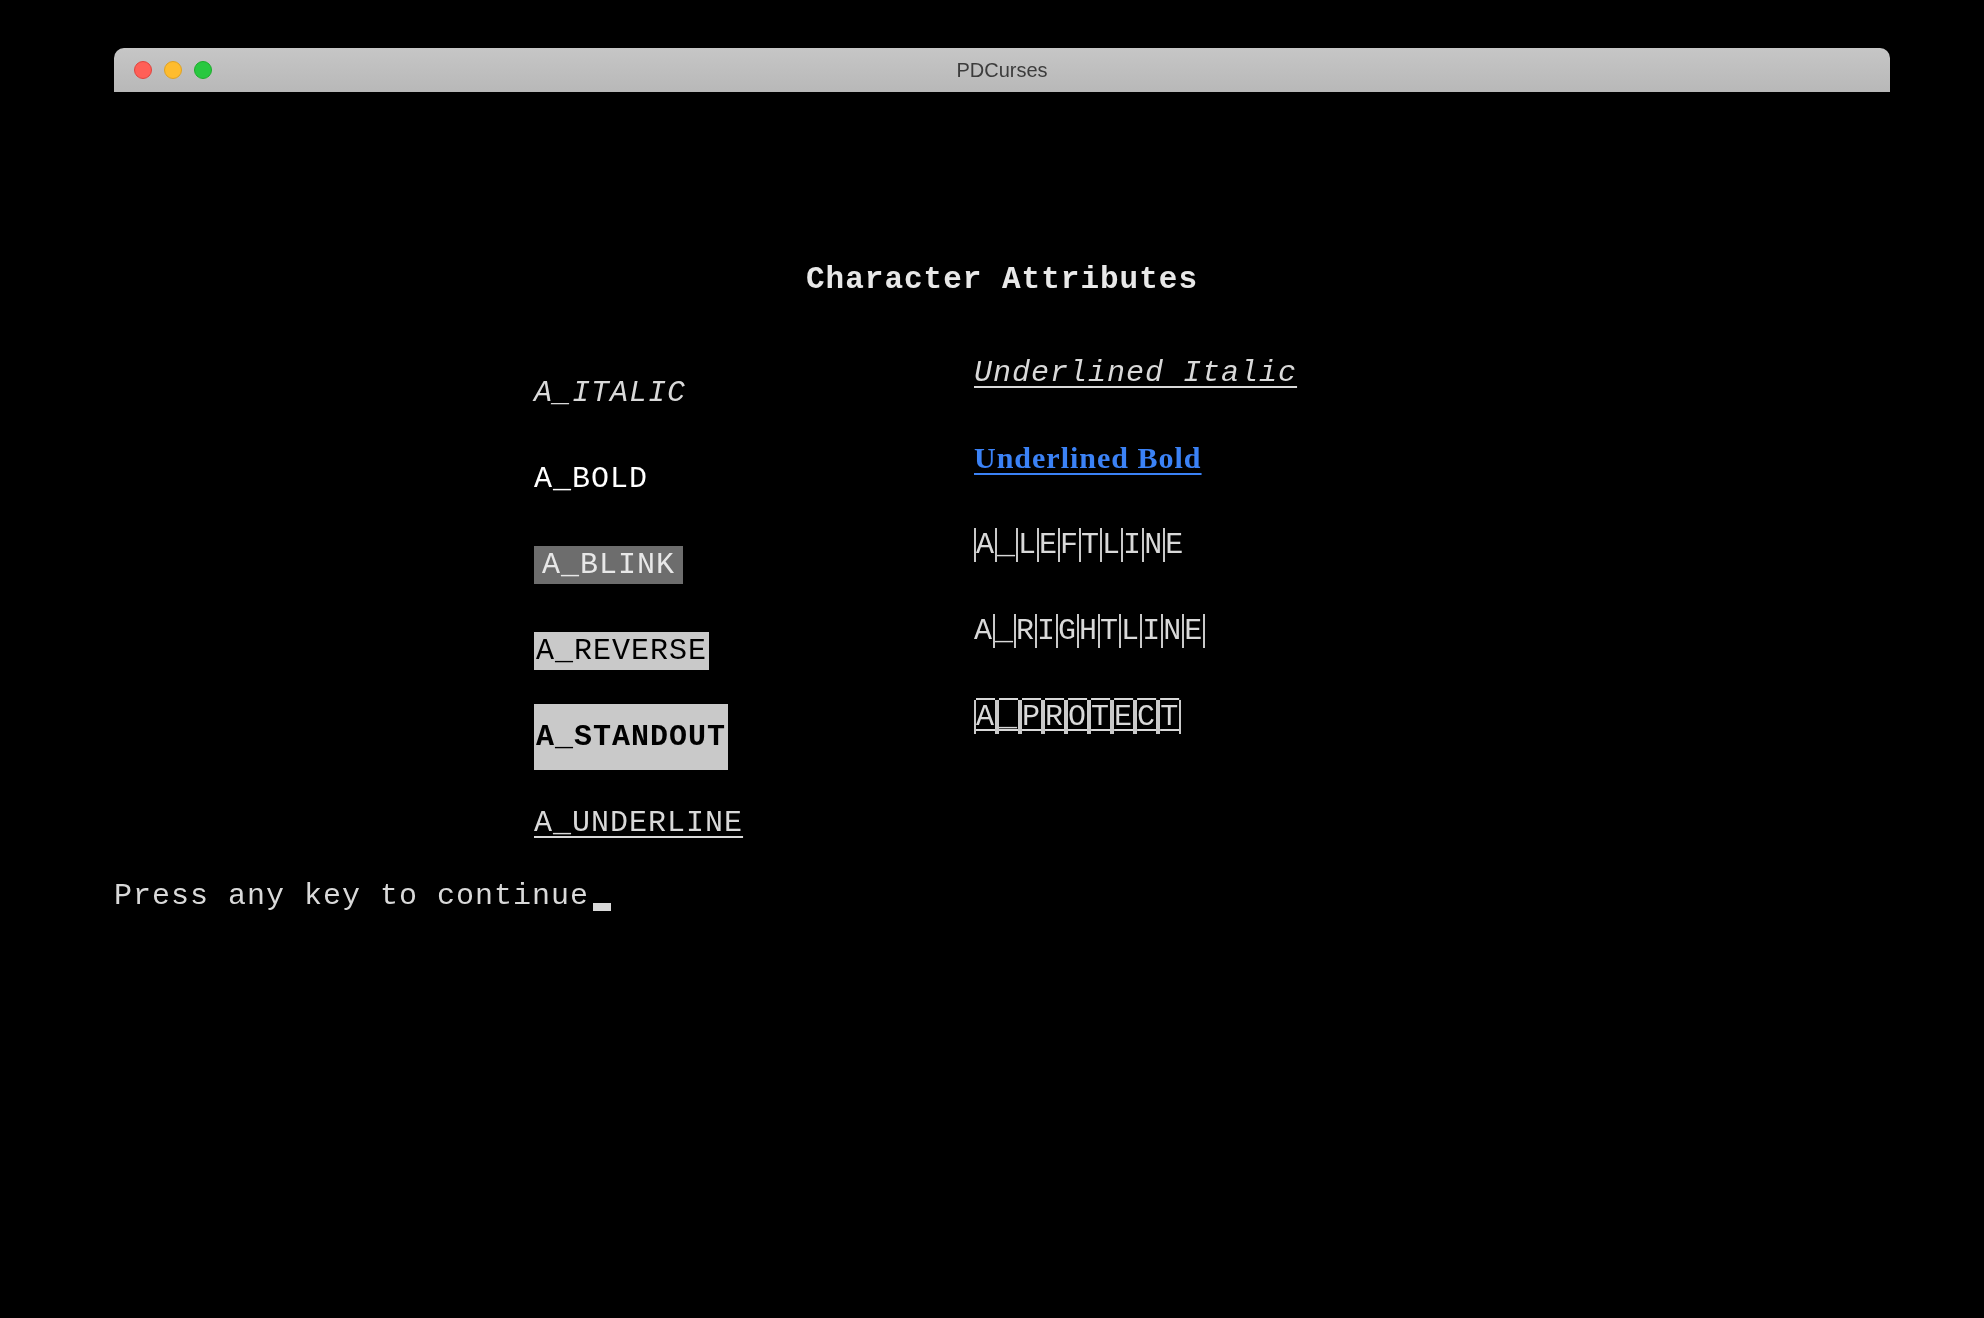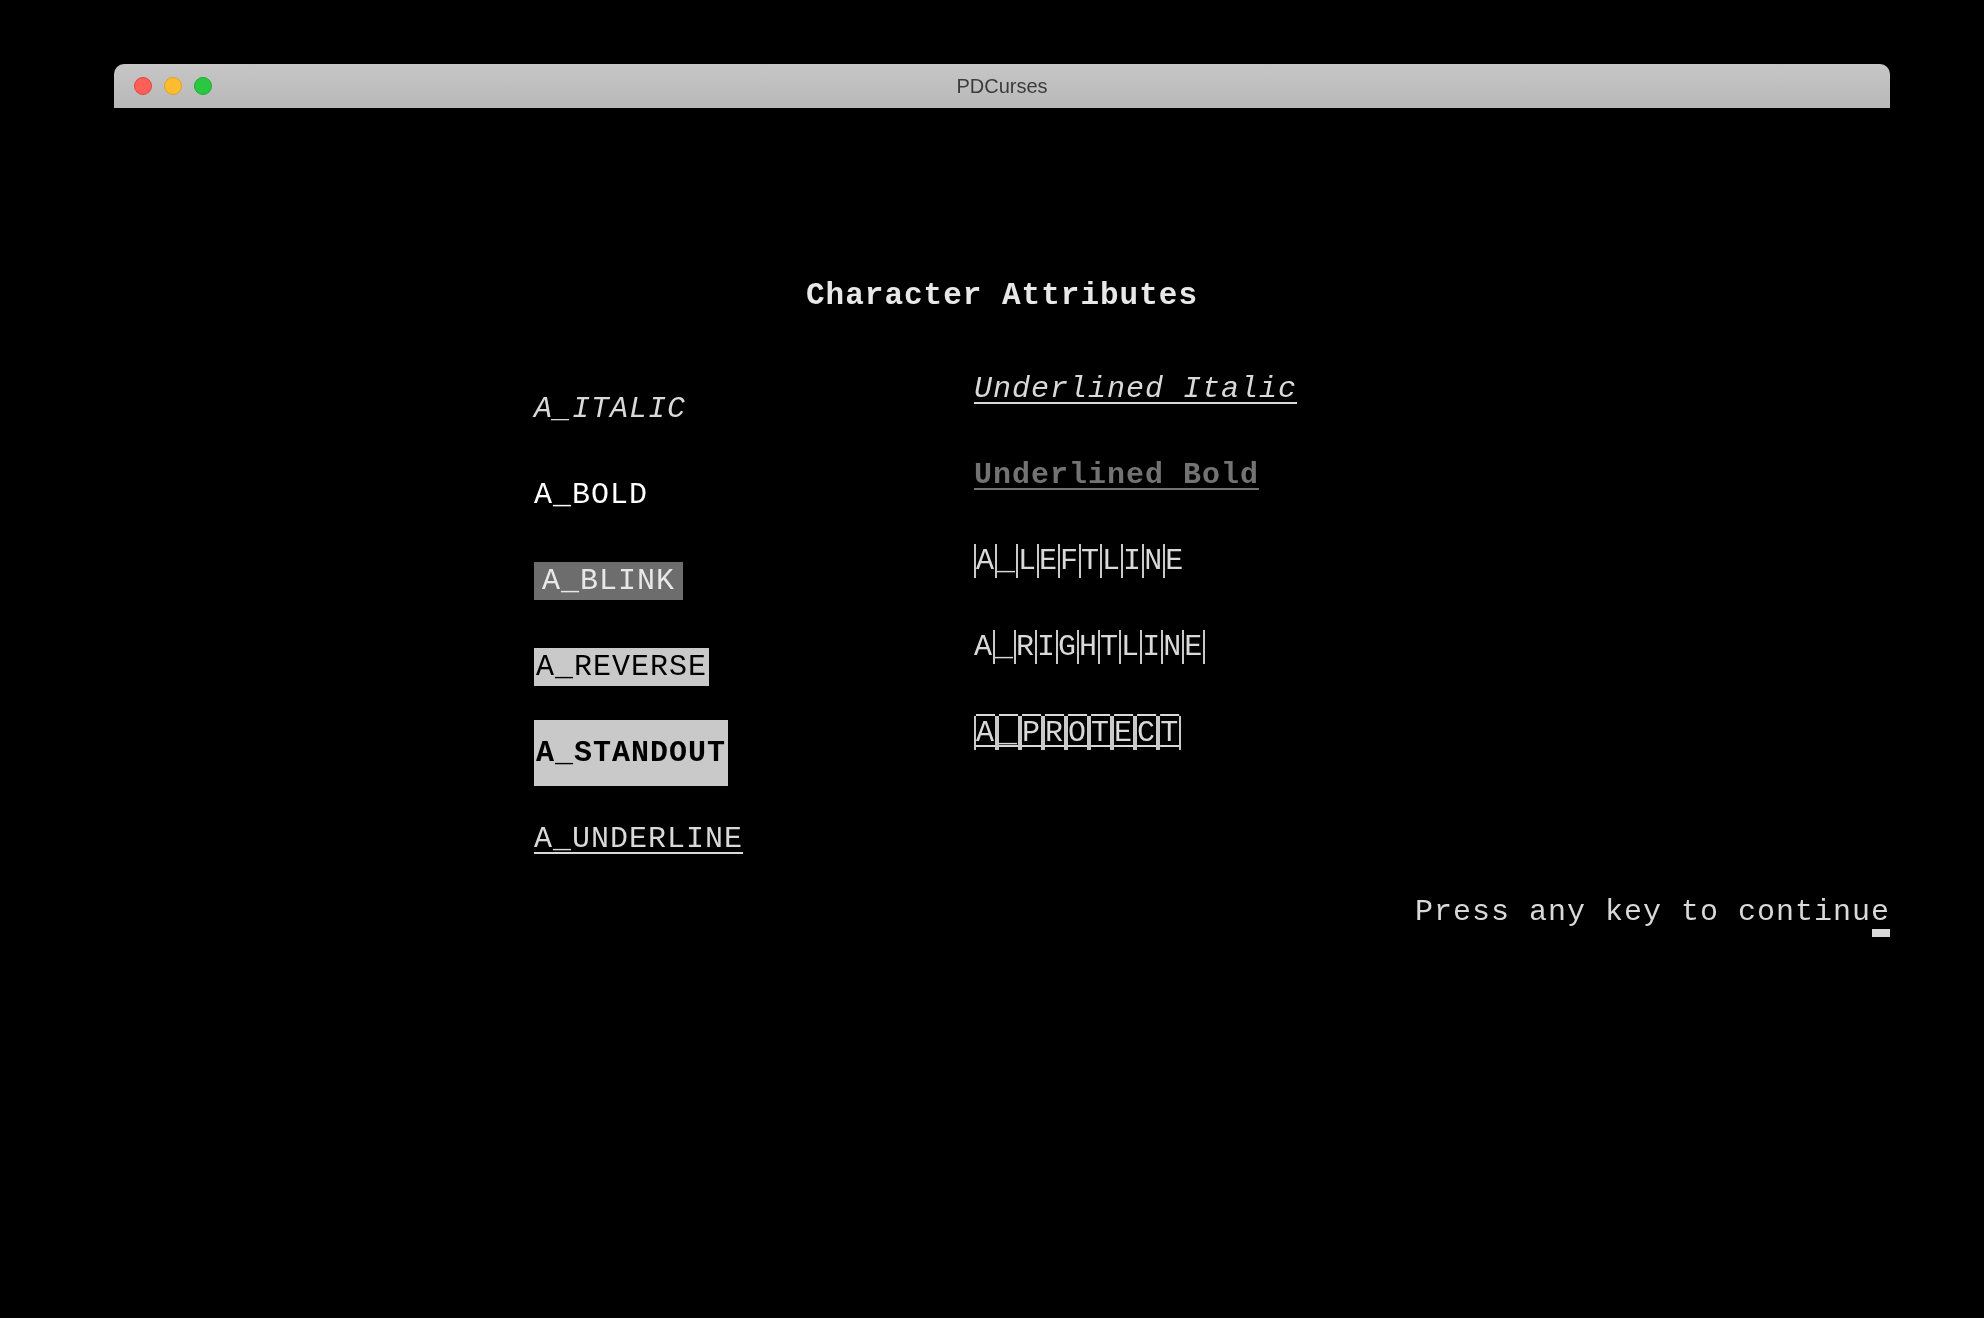--- a/index.html
+++ b/index.html
@@ -10,21 +10,21 @@
     body {
       background: #000;
       width: 1984px;
       height: 1318px;
       font-family: "Courier New", Courier, monospace;
       overflow: hidden;
     }
     .window {
       position: absolute;
       left: 114px;
-      top: 64px;
+      top: 48px;
       width: 1776px;
       background: #000;
     }
     .titlebar {
       height: 44px;
       background: linear-gradient(to bottom, #c6c6c6, #b8b8b8);
       border-radius: 10px 10px 0 0;
       display: flex;
       align-items: center;
       position: relative;
@@ -96,21 +96,21 @@
       padding: 2px 2px;
     }
     .standout {
       background: #c9c9c9;
       color: #000;
       font-weight: bold;
       padding: 16px 2px;
     }
     .underline { text-decoration: underline; text-underline-offset: 5px; text-decoration-thickness: 2px; }
     .und-italic { font-style: italic; text-decoration: underline; text-underline-offset: 5px; text-decoration-thickness: 2px; }
-    .und-bold { font-weight: bold; color:#737373; text-decoration: underline; text-underline-offset: 5px; text-decoration-thickness: 2px; }
+    .und-bold { font-weight: bold; color:#3b82f6; text-decoration: underline; text-underline-offset: 5px; text-decoration-thickness: 2px; font-family: Liberation Serif, serif; }
 
     .lined-span { display: inline-flex; }
     .lined-span span.ch {
       display: inline-block;
       border-left: 2px solid #c9c9c9;
       padding: 0 0;
       margin: 0;
       min-width: 0.615em;
       text-align: left;
     }
@@ -126,21 +126,20 @@
       text-underline-offset: 4px;
     }
 
     .prompt-line {
       margin-top: 58px;
       margin-left: 0px;
       color: #d9d9d9;
       font-size: 30px;
       display: flex;
       align-items: flex-end;
-      flex-direction: column;
     }
     .cursor {
       display: inline-block;
       width: 18px;
       height: 8px;
       background: #d9d9d9;
       margin-left: 4px;
       margin-bottom: 2px;
     }
   </style>

